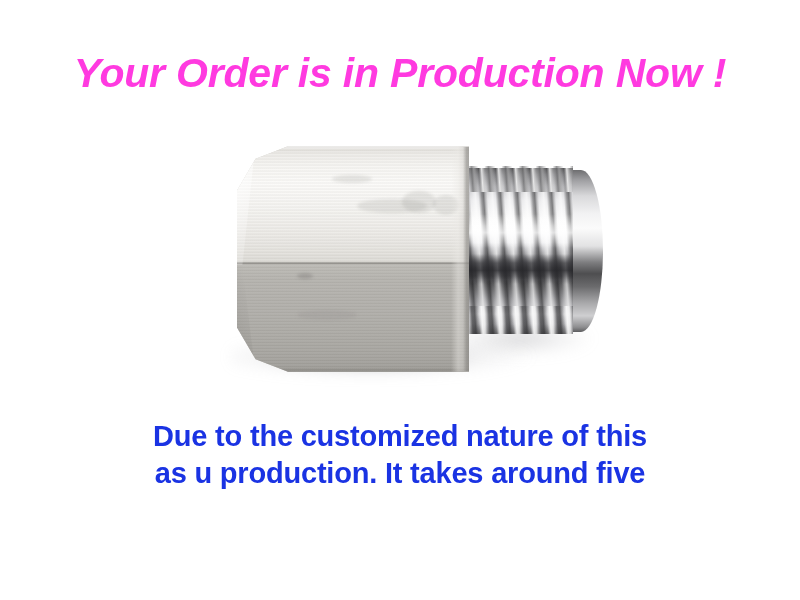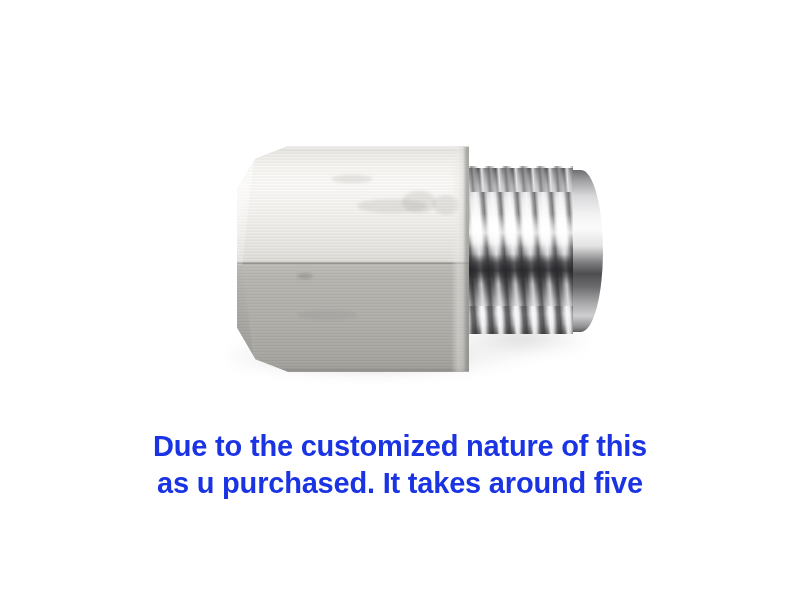--- a/index.html
+++ b/index.html
@@ -364,37 +364,38 @@
     background: linear-gradient(to right,
       rgba(160,158,154,0.0) 0%,
       rgba(120,118,114,0.45) 60%,
       rgba(90,88,85,0.35) 100%);
   }
 
   
   #body-copy {
     position: absolute;
     left: 0;
-    top: 428px;
+    top: 418px;
     width: 800px;
     text-align: center;
     font-family: "Liberation Sans", sans-serif;
     font-size: 29px;
     font-weight: bold;
     line-height: 37px;
     color: #1a33e3;
     letter-spacing: -0.2px;
   }
   #body-copy .bline { display: block; white-space: nowrap; }
 </style>
 </head>
 <body>
 
 <div id="page">
 
+  <div id="headline">Your Order is in Production Now !</div>
 
   <div id="product-photo">
 
     <div class="shadow-main"></div>
     <div class="shadow-thread"></div>
 
     <div class="thread-assembly">
       <div class="thread-endcap"></div>
       <div class="thread-body">
         <div class="thread-cyl"></div>
@@ -425,16 +426,16 @@
       <div class="hex-cham-tl"></div>
       <div class="hex-cham-bl"></div>
       <div class="hex-shoulder"></div>
       <div class="hex-seam"></div>
     </div>
 
   </div>
 
   <div id="body-copy">
     <span class="bline">Due to the customized nature of this</span>
-    <span class="bline">as u purchased. It takes around five</span>
+    <span class="bline">as u production. It takes around five</span>
   </div>
 
 </div>
 
 </body></html>

